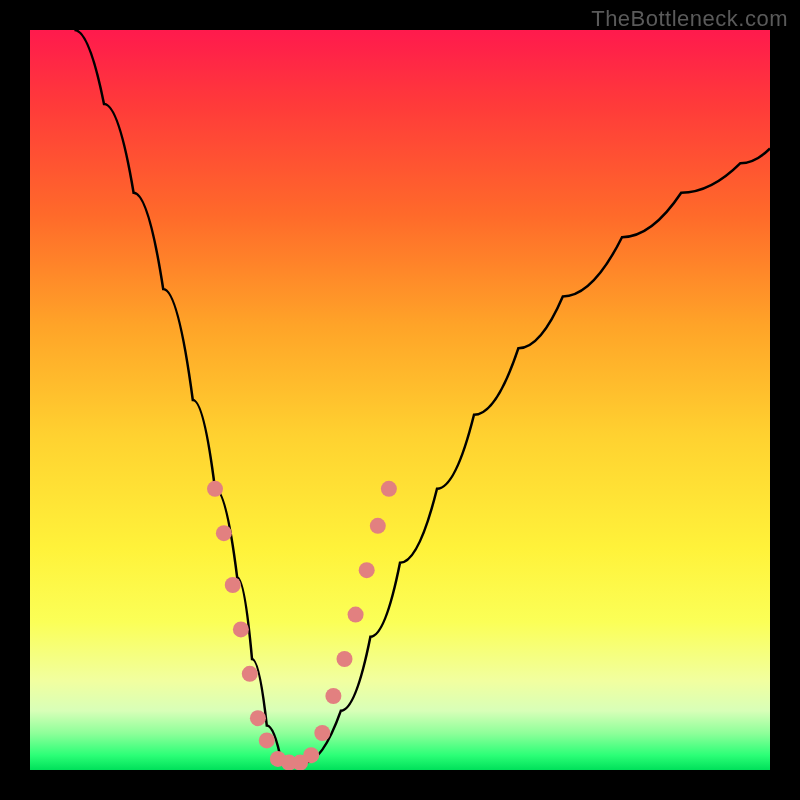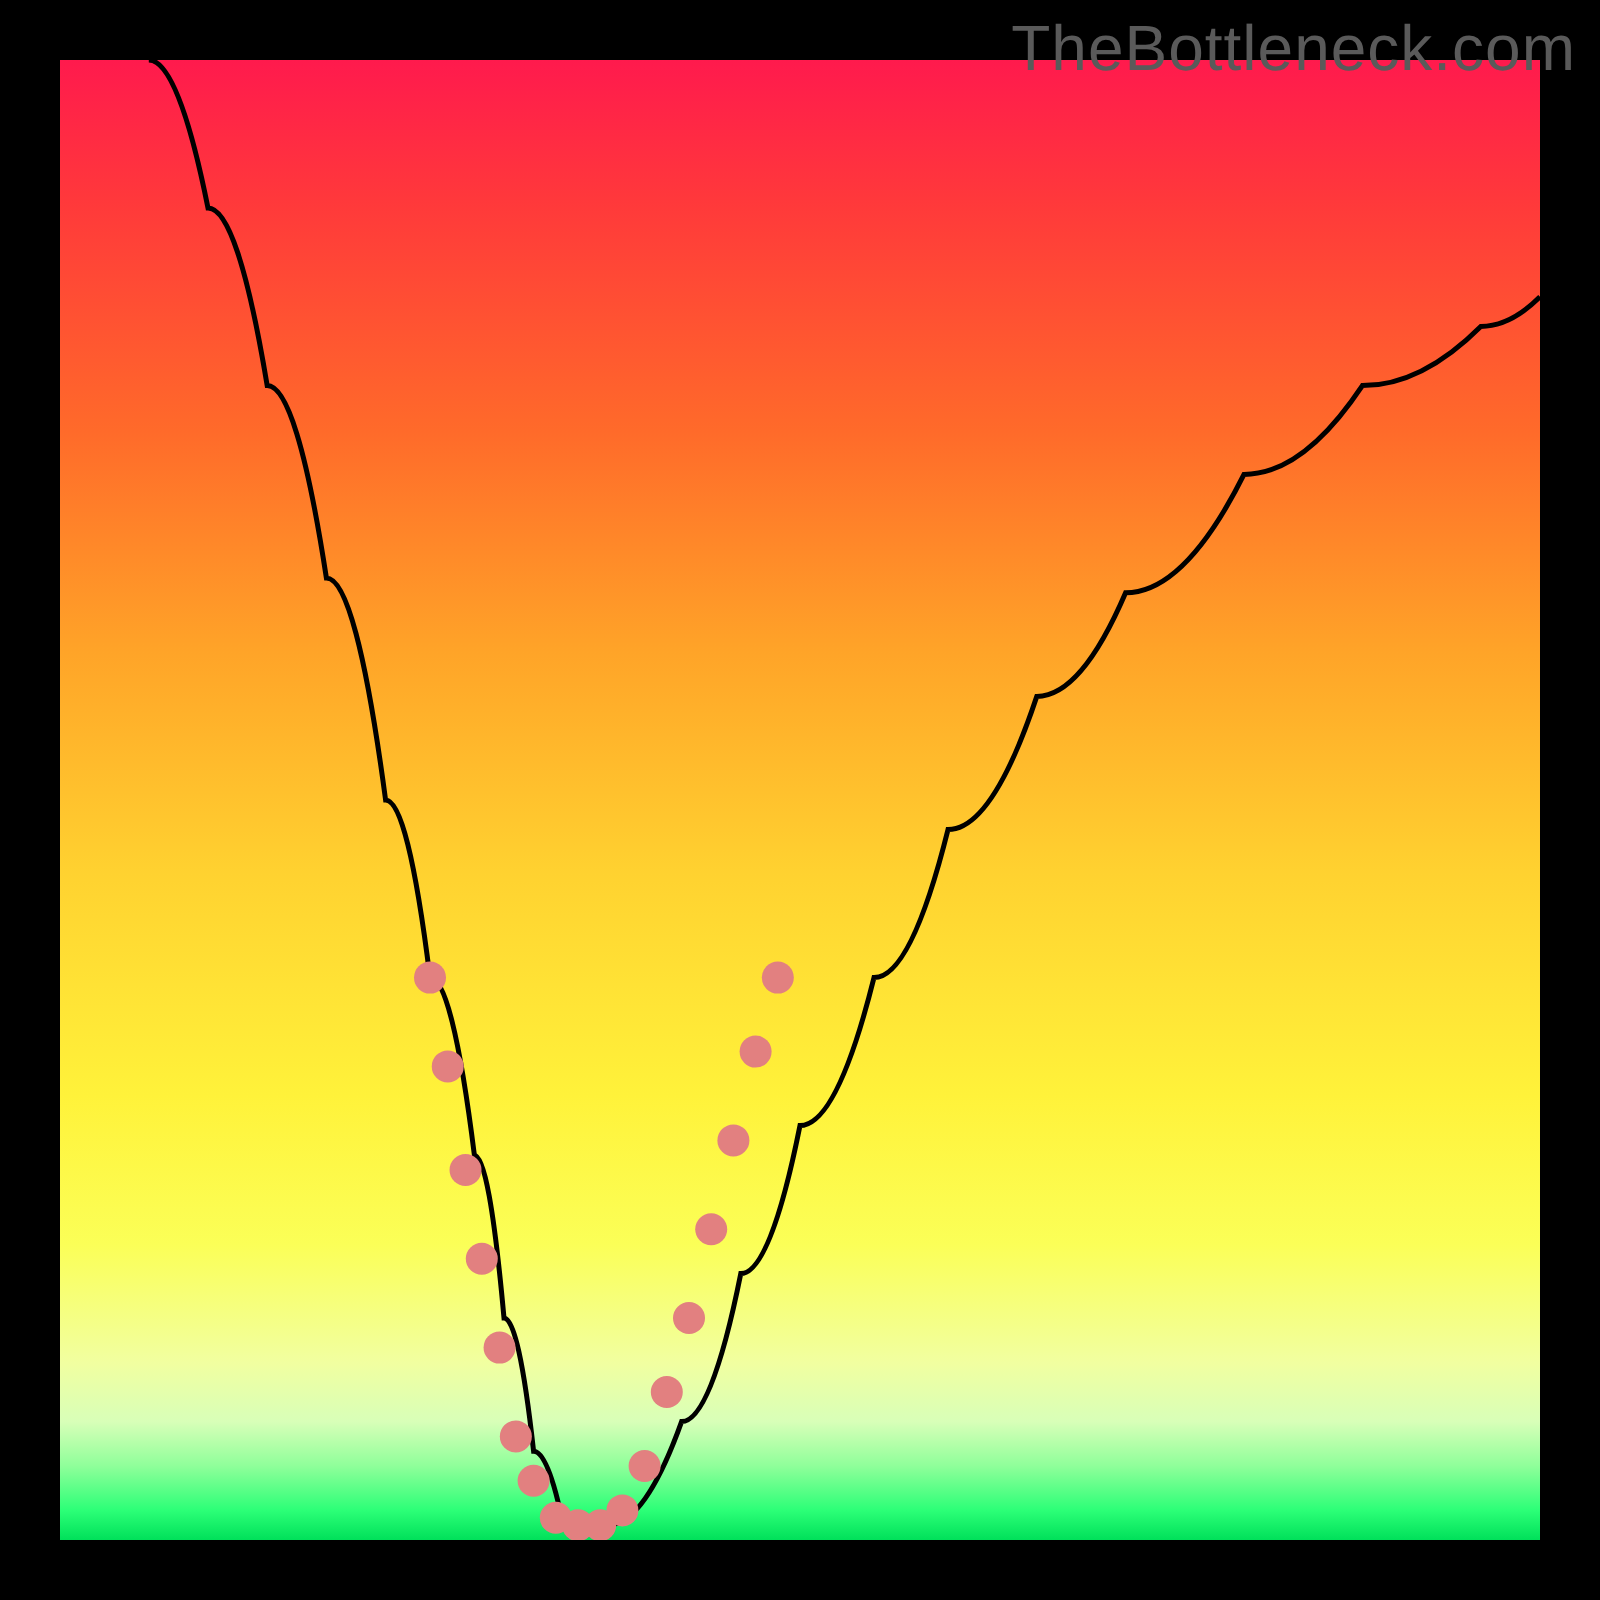--- a/index.html
+++ b/index.html
@@ -29,21 +29,21 @@
       #d8ffb8 92%,
       #8fff9a 95%,
       #2cff77 98%,
       #00e05a 100%
     );
   }
   .watermark {
     position: absolute;
     top: 6px;
     right: 12px;
-    font-size: 32px;
+    font-size: 22px;
     font-weight: 500;
     color: #5a5a5a;
     letter-spacing: 0.5px;
     z-index: 5;
   }
   svg.curve {
     position: absolute;
     left: 30px;
     top: 30px;
     width: 740px;

